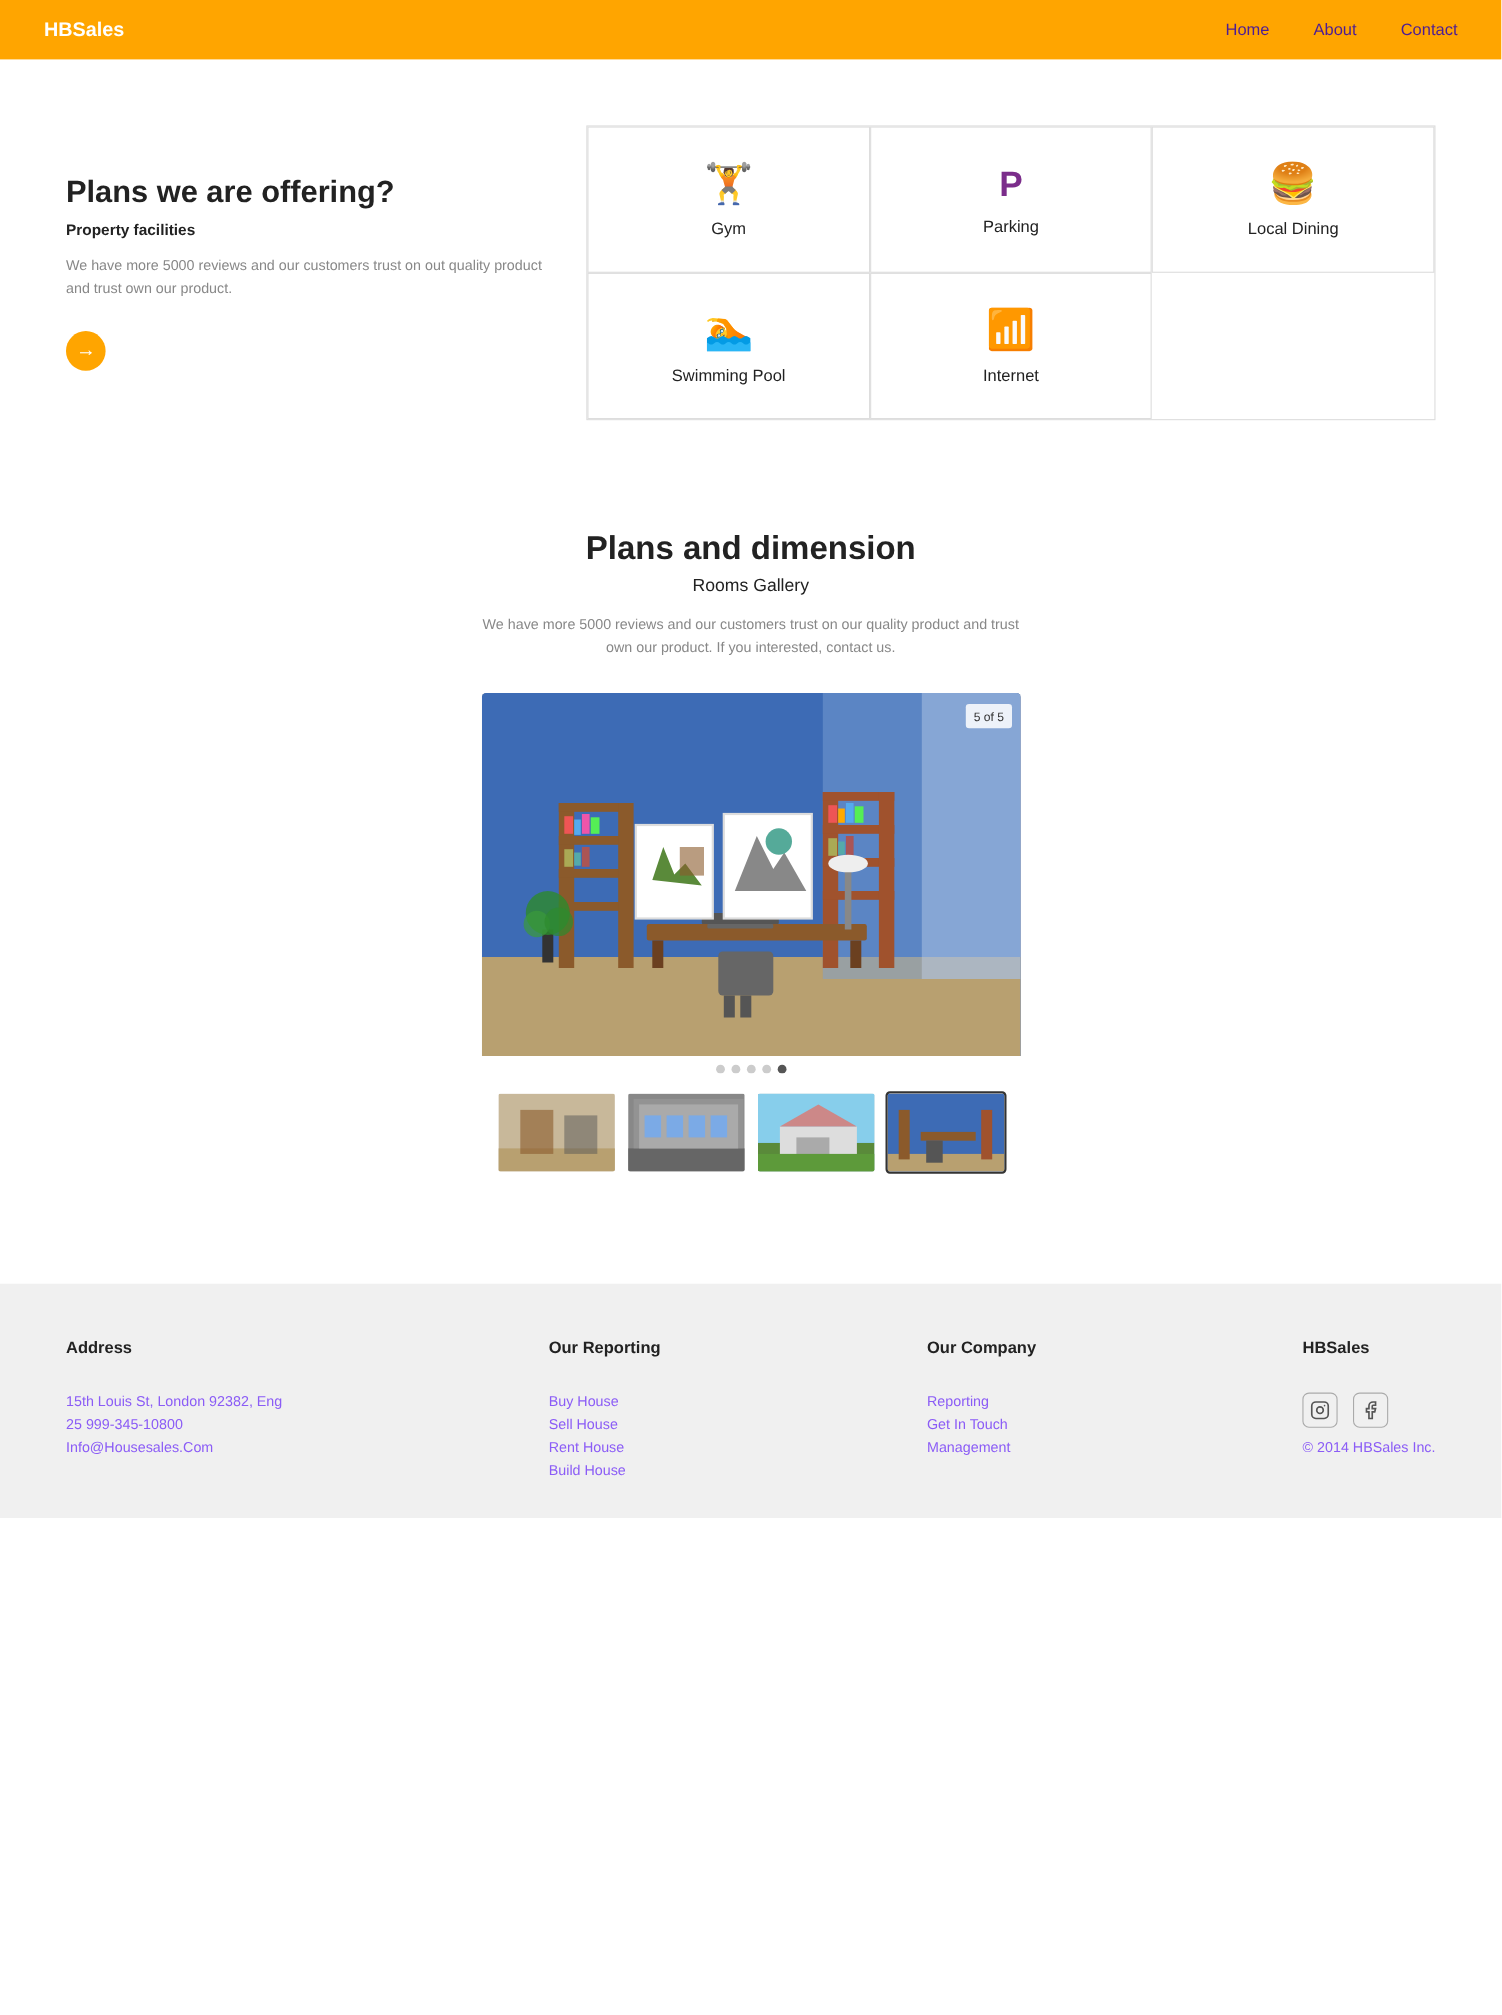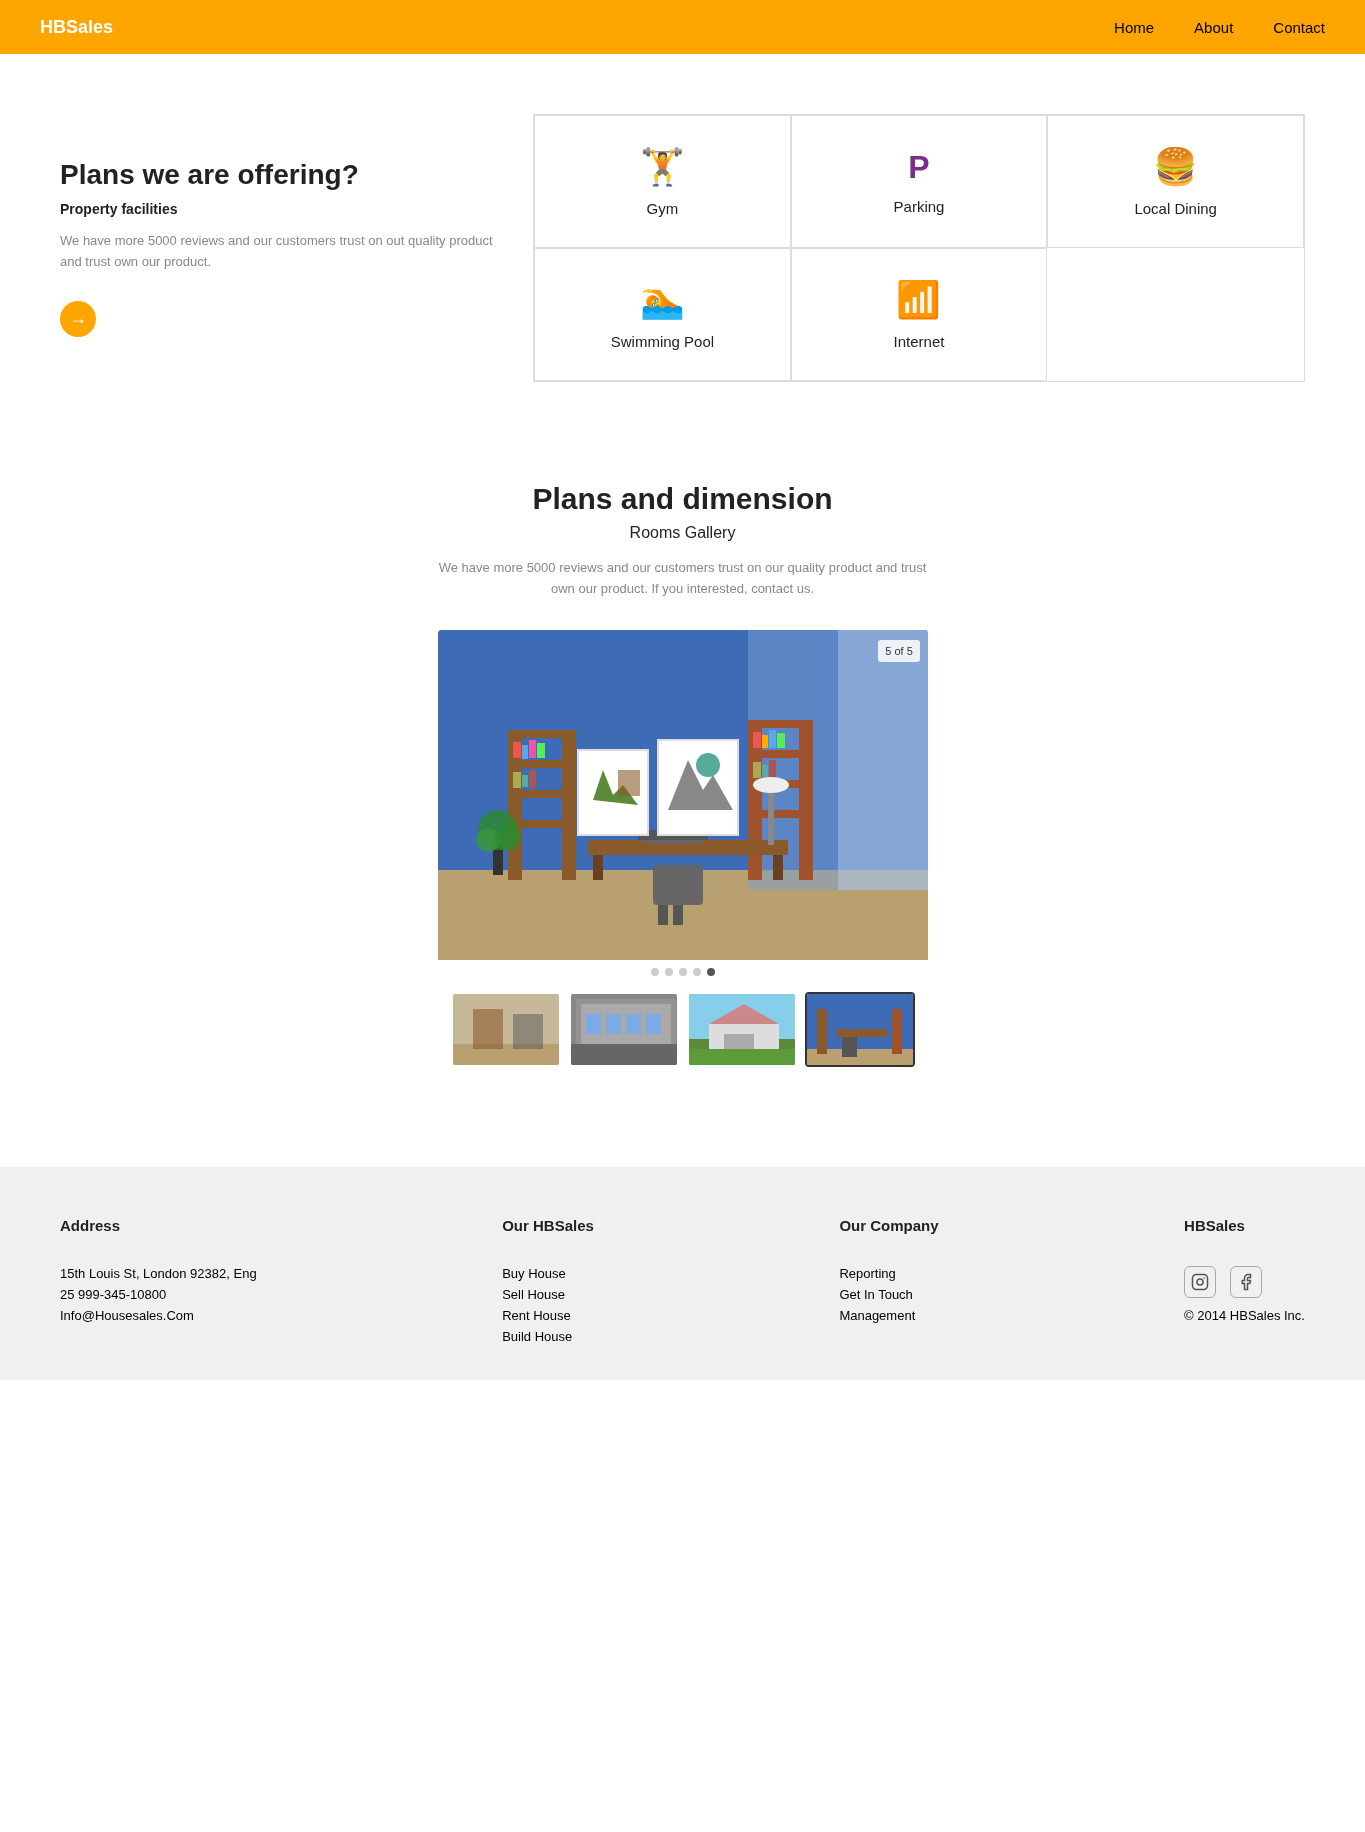--- a/index.html
+++ b/index.html
@@ -17,21 +17,21 @@
     .navbar-brand {
       font-weight: bold;
       font-size: 18px;
       color: #fff;
     }
     .navbar-links {
       display: flex;
       gap: 40px;
     }
     .navbar-links a {
-      color: #000000;
+      color: #4c1d95;
       text-decoration: none;
       font-size: 15px;
     }
 
     
     .offering-section {
       padding: 60px 60px 40px 60px;
     }
     .offering-inner {
       display: flex;
@@ -183,21 +183,21 @@
       justify-content: space-between;
       gap: 20px;
     }
     .footer-col h4 {
       font-weight: bold;
       font-size: 15px;
       margin-bottom: 32px;
     }
     .footer-col p, .footer-col a {
       font-size: 13px;
-      color: #000000;
+      color: #8b5cf6;
       display: block;
       margin-bottom: 6px;
       text-decoration: none;
     }
     .footer-social {
       display: flex;
       gap: 14px;
       margin-bottom: 10px;
     }
     .social-icon {
@@ -407,21 +407,21 @@
   <div class="footer-inner">
 
     <div class="footer-col">
       <h4>Address</h4>
       <p>15th Louis St, London 92382, Eng</p>
       <p>25 999-345-10800</p>
       <p>Info@Housesales.Com</p>
     </div>
 
     <div class="footer-col">
-      <h4>Our HBSales</h4>
+      <h4>Our Reporting</h4>
       <a>Buy House</a>
       <a>Sell House</a>
       <a>Rent House</a>
       <a>Build House</a>
     </div>
 
     <div class="footer-col">
       <h4>Our Company</h4>
       <a>Reporting</a>
       <a>Get In Touch</a>

